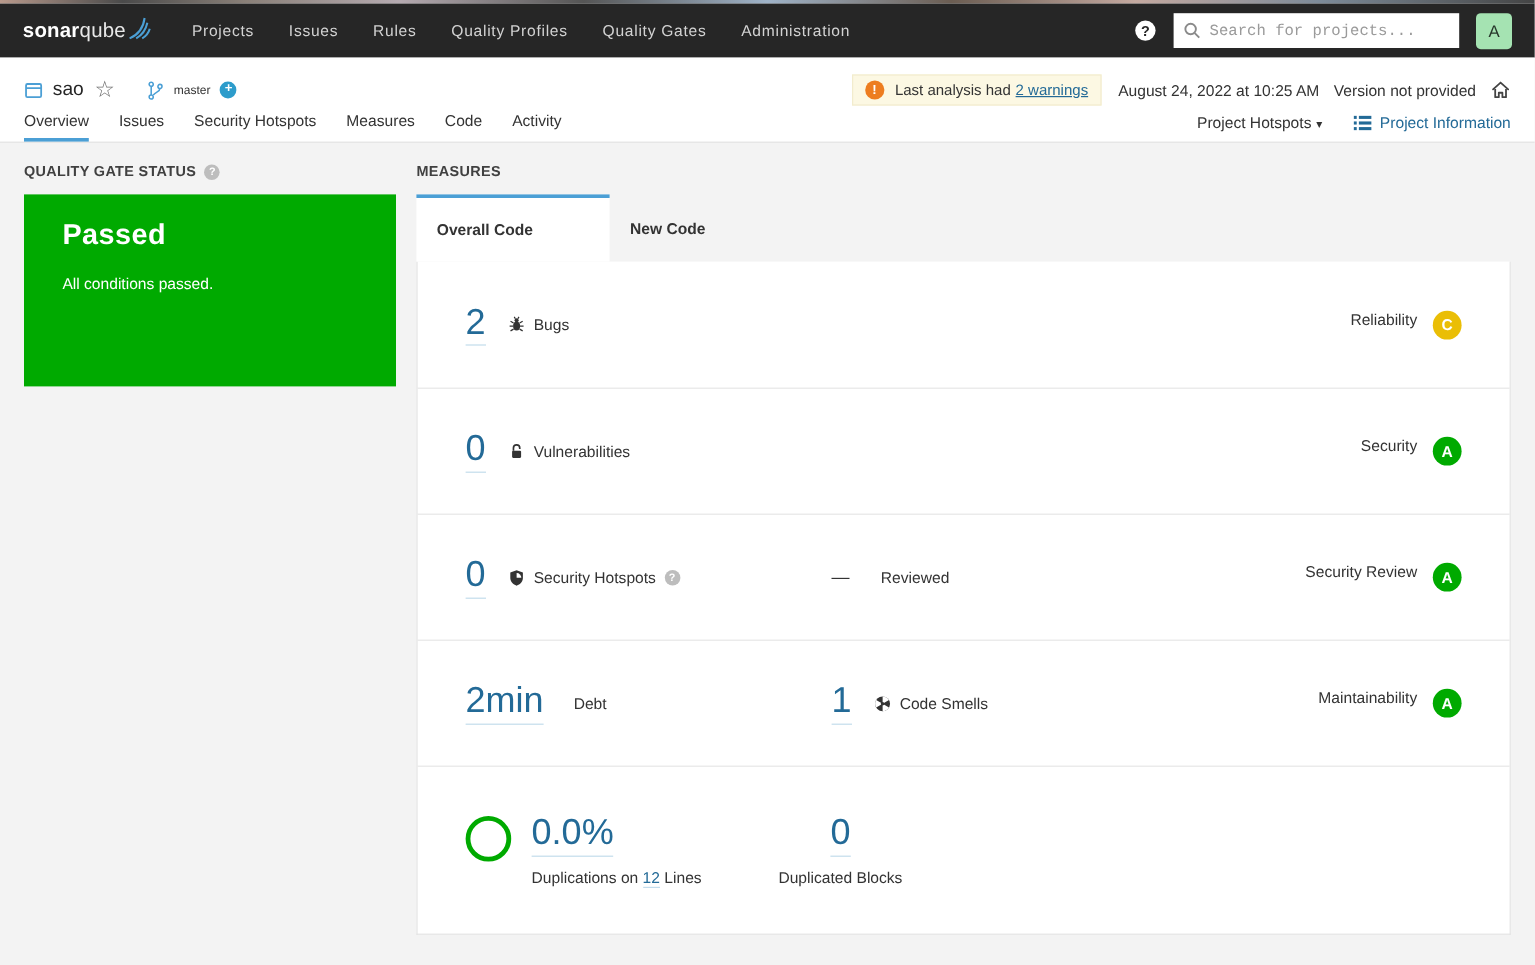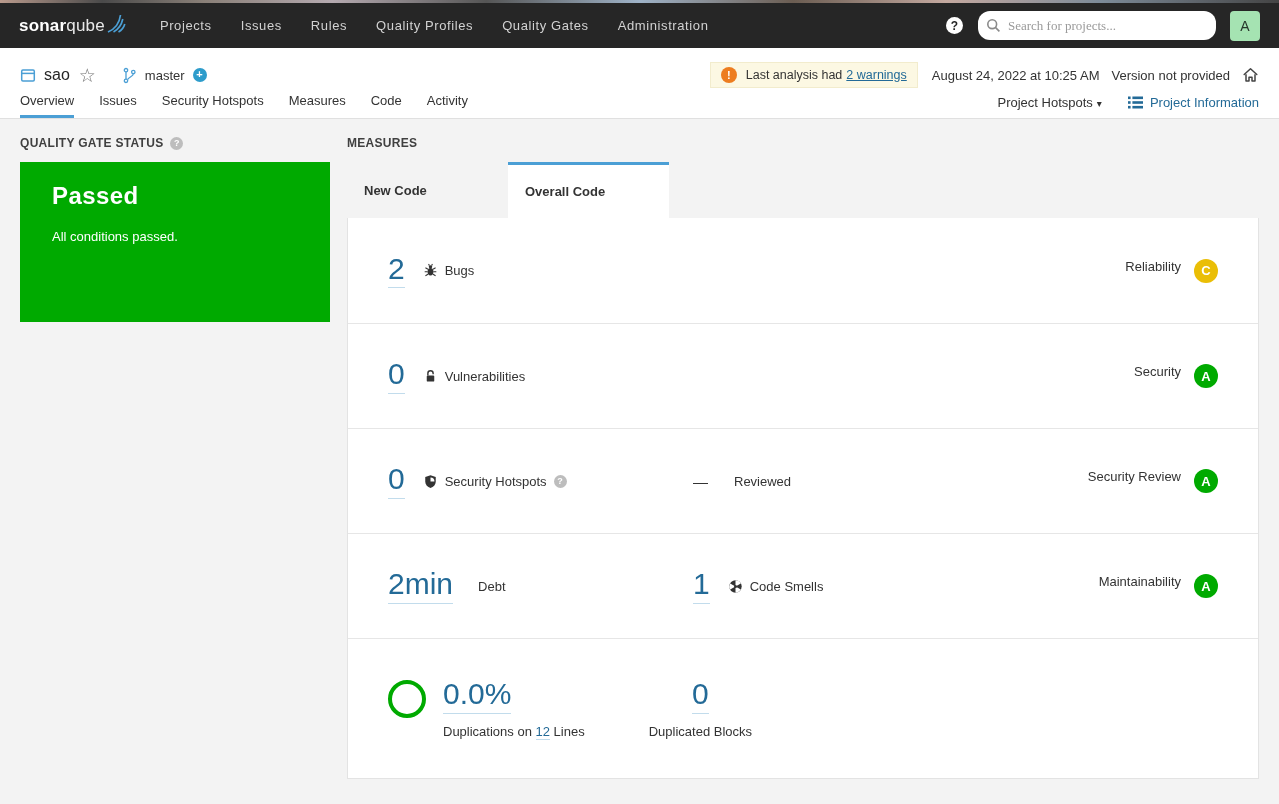--- a/index.html
+++ b/index.html
@@ -36,40 +36,40 @@
   }
   .nav-right { margin-left: auto; display: flex; align-items: center; }
   .nav-help {
     width: 17px; height: 17px; border-radius: 50%;
     background: #fff; color: #262626; font-size: 12px; font-weight: bold;
     display: flex; align-items: center; justify-content: center;
     margin-right: 15px; cursor: pointer;
   }
   .search-wrap { position: relative; margin-right: 14px; }
   .search-input {
-    width: 238px; height: 29px; border: none; border-radius: 12px;
+    width: 238px; height: 29px; border: none; border-radius: 0;
     padding: 0 8px 0 30px; font-size: 13px; color: #8b5cf6;
-    font-family: Liberation Serif, serif; outline: none; background: #fff;
+    font-family: Liberation Mono, monospace; outline: none; background: #fff;
   }
   .search-input::placeholder { color: #9a9a9a; }
   .search-icon { position: absolute; left: 8px; top: 7px; }
   .avatar {
     width: 30px; height: 30px; border-radius: 4px; background: #a5e3b2;
     color: #27372b; font-size: 14px; display: flex; align-items: center;
     justify-content: center; cursor: pointer;
   }
 
   
   .proj-header { background: #fff; padding: 14px 20px 0 20px; border-bottom: 1px solid #e0e0e0; }
   .ph-row1 { display: flex; align-items: center; }
   .proj-id { display: flex; align-items: center; }
   .proj-name { font-size: 16px; color: #262626; margin-left: 8px; }
   .star-icon { font-size: 19px; color: #717171; margin-left: 9px; cursor: pointer; line-height: 1; }
   .branch-group { display: flex; align-items: center; margin-left: 26px; }
-  .branch-name { font-size: 13px; color: #333; margin-left: 8px; }
+  .branch-name { font-size: 10px; color: #333; margin-left: 8px; }
   .plus-badge {
     width: 14px; height: 14px; border-radius: 50%; background: #2d9ccb;
     color: #fff; font-size: 11px; font-weight: bold; line-height: 13px;
     text-align: center; margin-left: 8px; cursor: pointer;
   }
   .ph-right { margin-left: auto; display: flex; align-items: center; }
   .warn-badge {
     display: flex; align-items: center; background: #fcf8e3;
     border: 1px solid #f2eccd; padding: 4px 10px; font-size: 12.5px; color: #333;
   }
@@ -265,22 +265,22 @@
       <div class="qg-status">Passed</div>
       <div class="qg-desc">All conditions passed.</div>
     </div>
   </div>
 
   <div class="right-col">
     <div class="section-heading">
       <span>MEASURES</span>
     </div>
     <div class="measures-tabs">
+      <div class="mtab active">Overall Code</div>
       <div class="mtab">New Code</div>
-      <div class="mtab active">Overall Code</div>
     </div>
     <div class="measures-panel">
 
       <div class="mrow">
         <div class="cell-main">
           <span class="big-num">2</span>
           <span class="metric">
             <svg class="micon" width="15" height="15" viewBox="0 0 16 16">
               <ellipse cx="8" cy="9.3" rx="3.1" ry="4" fill="#333"></ellipse>
               <circle cx="8" cy="4.1" r="1.8" fill="#333"></circle>

